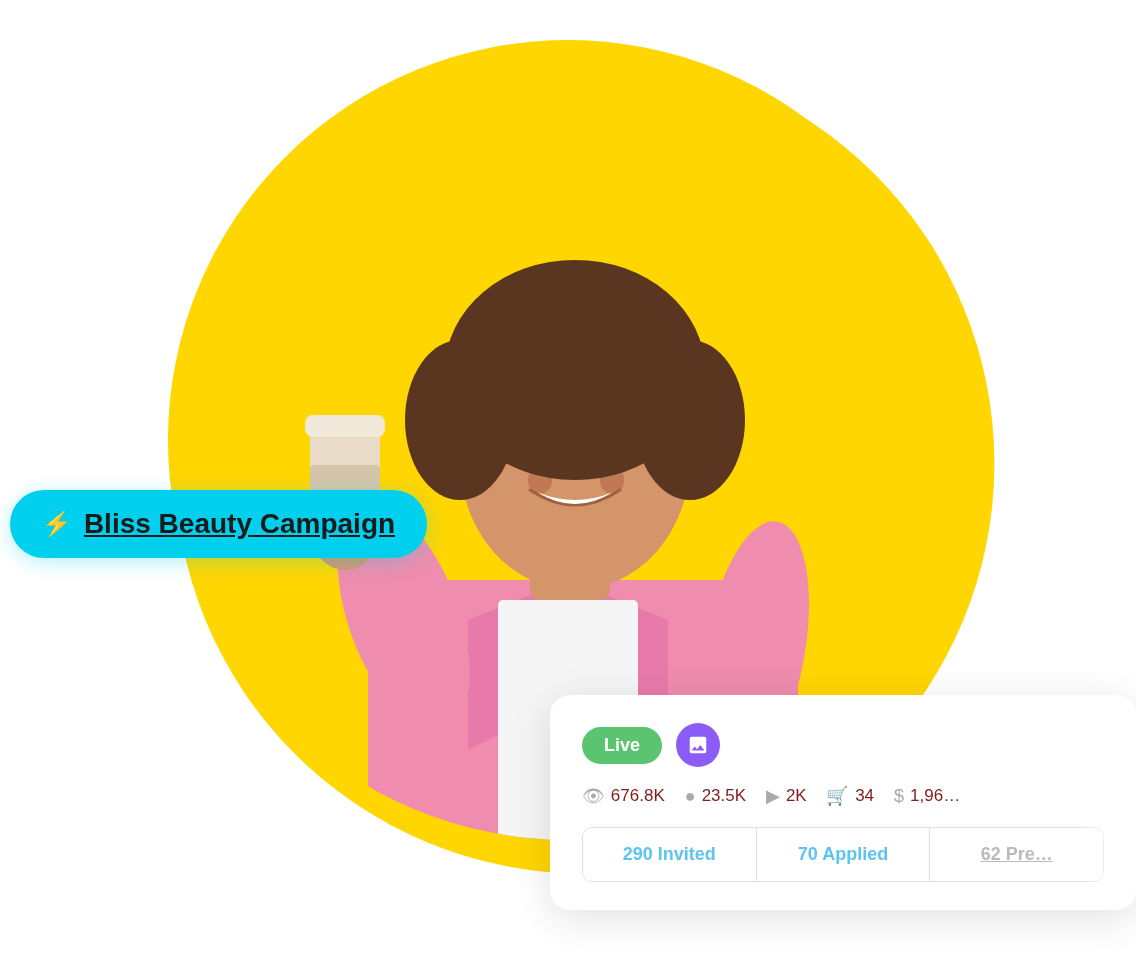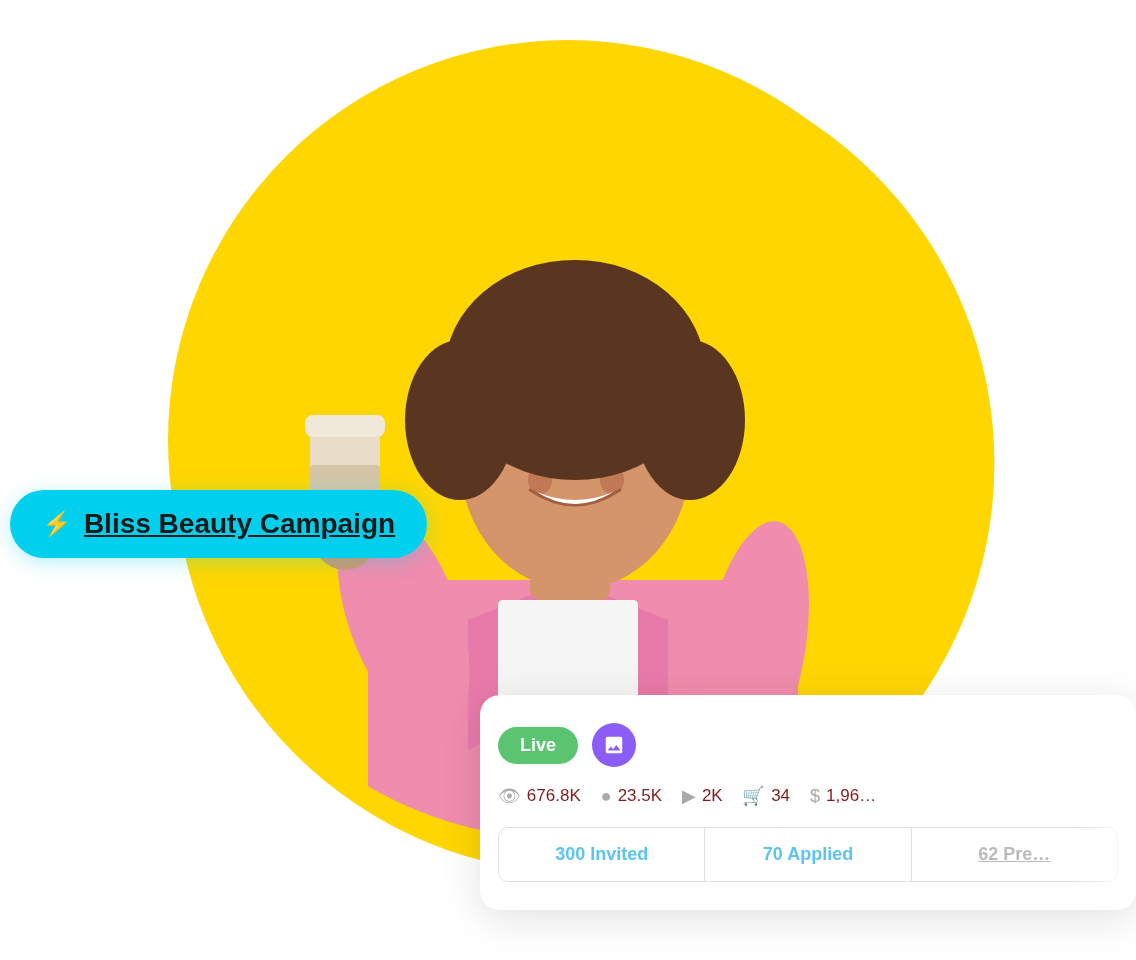--- a/index.html
+++ b/index.html
@@ -58,24 +58,24 @@
       color: #1a1a1a;
       white-space: nowrap;
       text-decoration: underline;
     }
 
     
     .stats-card {
       position: absolute;
       bottom: 50px;
       right: 0px;
-      width: 656px;
+      width: 586px;
       background: #ffffff;
       border-radius: 20px;
-      padding: 28px 18px;
+      padding: 28px 32px;
       box-shadow: 0 8px 40px rgba(0,0,0,0.12);
     }
 
     .card-top-row {
       display: flex;
       align-items: center;
       gap: 14px;
       margin-bottom: 18px;
     }
 
@@ -277,20 +277,20 @@
         <span class="stat-icon">🛒</span>
         <span class="stat-value">34</span>
       </div>
       <div class="stat-item">
         <span class="stat-icon">$</span>
         <span class="stat-value">1,96…</span>
       </div>
     </div>
 
     <div class="action-tabs">
-      <div class="action-tab">300 Invited</div>
+      <div class="action-tab">290 Invited</div>
       <div class="action-tab">70 Applied</div>
       <div class="action-tab faded">62 Pre…</div>
     </div>
 
   </div>
 
 </div>
 
 </body></html>

